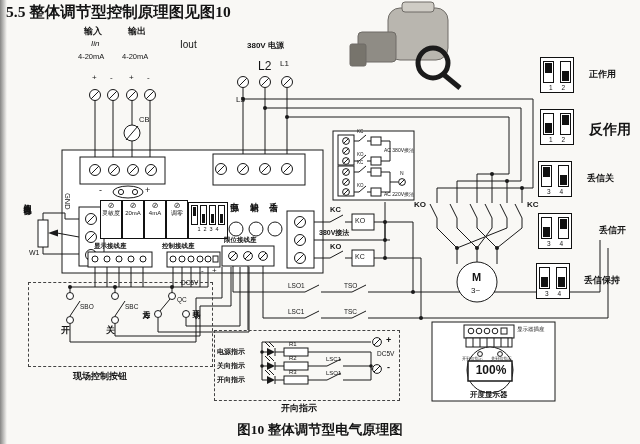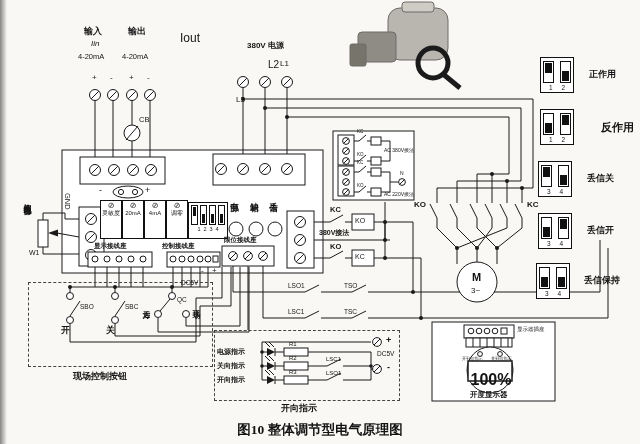--- a/index.html
+++ b/index.html
@@ -375,37 +375,38 @@
         <rect x="350" y="44" width="16" height="22" rx="2" fill="#77746c"></rect>
         <circle cx="433" cy="63" r="15" fill="none" stroke="#1b1b1b" stroke-width="5"></circle>
         <line x1="443" y1="74" x2="460" y2="88" stroke="#1b1b1b" stroke-width="5"></line>
       </g>
     </g>
   </svg>
 
   <div class="dashed-box" style="left:28px;top:282px;width:185px;height:85px;"></div>
   <div class="dashed-box" style="left:214px;top:330px;width:186px;height:71px;"></div>
 
+  <div class="lbl b serif" style="left:6px;top:4px;font-size:15.5px;">5.5 整体调节型控制原理图见图10</div>
   <div class="lbl b serif" style="left:0;top:423px;width:640px;text-align:center;font-size:13.5px;">图10 整体调节型电气原理图</div>
 
   <div class="lbl b" style="left:84px;top:27px;font-size:9px;">输入</div>
   <div class="lbl" style="left:91px;top:40px;font-size:8px;font-style:italic;">Iin</div>
   <div class="lbl" style="left:78px;top:53px;font-size:7.5px;">4-20mA</div>
   <div class="lbl b" style="left:128px;top:27px;font-size:9px;">输出</div>
-  <div class="lbl" style="left:132px;top:32px;font-size:12px;padding-left:48px;">Iout</div>
+  <div class="lbl" style="left:132px;top:40px;font-size:10px;padding-left:48px;">Iout</div>
   <div class="lbl" style="left:122px;top:53px;font-size:7.5px;">4-20mA</div>
   <div class="lbl" style="left:92px;top:74px;font-size:8px;">+</div>
   <div class="lbl" style="left:110px;top:74px;font-size:8px;">-</div>
   <div class="lbl" style="left:129px;top:74px;font-size:8px;">+</div>
   <div class="lbl" style="left:147px;top:74px;font-size:8px;">-</div>
   <div class="lbl" style="left:139px;top:116px;font-size:7.5px;">CB</div>
 
   <div class="lbl b" style="left:247px;top:42px;font-size:8px;">380V 电源</div>
   <div class="lbl" style="left:236px;top:60px;font-size:8px;margin-top:36px;">L3</div>
-  <div class="lbl" style="left:268px;top:60px;font-size:10px;">L2</div>
+  <div class="lbl" style="left:258px;top:60px;font-size:12px;">L2</div>
   <div class="lbl" style="left:280px;top:60px;font-size:8px;">L1</div>
 
   <div class="lbl vlat" style="left:63px;top:193px;font-size:7.5px;">GND</div>
   <div class="lbl" style="left:99px;top:186px;font-size:9px;">-</div>
   <div class="lbl" style="left:145px;top:186px;font-size:9px;">+</div>
   <div class="lbl b" style="left:154px;top:187px;font-size:7.5px;margin-top:32px;">调零测试点</div>
   <div class="lbl b vtext" style="left:22px;top:197px;height:58px;font-size:8px;">阀位电位器</div>
   <div class="lbl" style="left:29px;top:249px;font-size:7px;">W1</div>
 
   <div class="trim" style="left:100px;">
@@ -506,21 +507,21 @@
         </div>
       <div class="dip-slot dip-up">
           <div class="knob"></div>
         </div>
     </div>
     <div class="dip-pins">
         <span>1</span>
         <span>2</span>
       </div>
   </div>
-  <div class="lbl b" style="left:589px;top:122px;font-size:11px;margin-left:12px;">反作用</div>
+  <div class="lbl b" style="left:589px;top:122px;font-size:14px;">反作用</div>
 
   <div class="dip-panel" style="left:538px;top:161px;">
     <div class="dip-row">
       <div class="dip-slot dip-up">
           <div class="knob"></div>
         </div>
       <div class="dip-slot dip-down">
           <div class="knob"></div>
         </div>
     </div>
@@ -538,21 +539,21 @@
         </div>
       <div class="dip-slot dip-up">
           <div class="knob"></div>
         </div>
     </div>
     <div class="dip-pins">
         <span>3</span>
         <span>4</span>
       </div>
   </div>
-  <div class="lbl b" style="left:587px;top:226px;font-size:9px;text-align:center;">丢信开</div>
+  <div class="lbl b" style="left:599px;top:226px;font-size:9px;text-align:center;">丢信开</div>
 
   <div class="dip-panel" style="left:536px;top:263px;">
     <div class="dip-row">
       <div class="dip-slot dip-down">
           <div class="knob"></div>
         </div>
       <div class="dip-slot dip-down">
           <div class="knob"></div>
         </div>
     </div>
@@ -581,17 +582,17 @@
   <div class="lbl" style="left:326px;top:356px;font-size:6px;">LSC1</div>
   <div class="lbl" style="left:326px;top:370px;font-size:6px;">LSO1</div>
   <div class="lbl b" style="left:386px;top:336px;font-size:9px;">+</div>
   <div class="lbl b" style="left:387px;top:363px;font-size:9px;">-</div>
   <div class="lbl" style="left:377px;top:351px;font-size:6.5px;">DC5V</div>
   <div class="lbl b" style="left:281px;top:404px;font-size:9px;">开向指示</div>
 
   <div class="lbl" style="left:517px;top:327px;font-size:5.5px;">显示器插座</div>
   <div class="lbl" style="left:462px;top:357px;font-size:4.2px;">开到位指示</div>
   <div class="lbl" style="left:491px;top:357px;font-size:4.2px;">关到位指示</div>
-  <div class="lbl b" style="left:468px;top:372px;width:46px;text-align:center;font-size:16px;">100%</div>
+  <div class="lbl b" style="left:468px;top:364px;width:46px;text-align:center;font-size:12px;">100%</div>
   <div class="lbl b" style="left:470px;top:391px;font-size:7.5px;">开度显示器</div>
 
   <div class="edge"></div>
 </div>
 
 </body></html>

